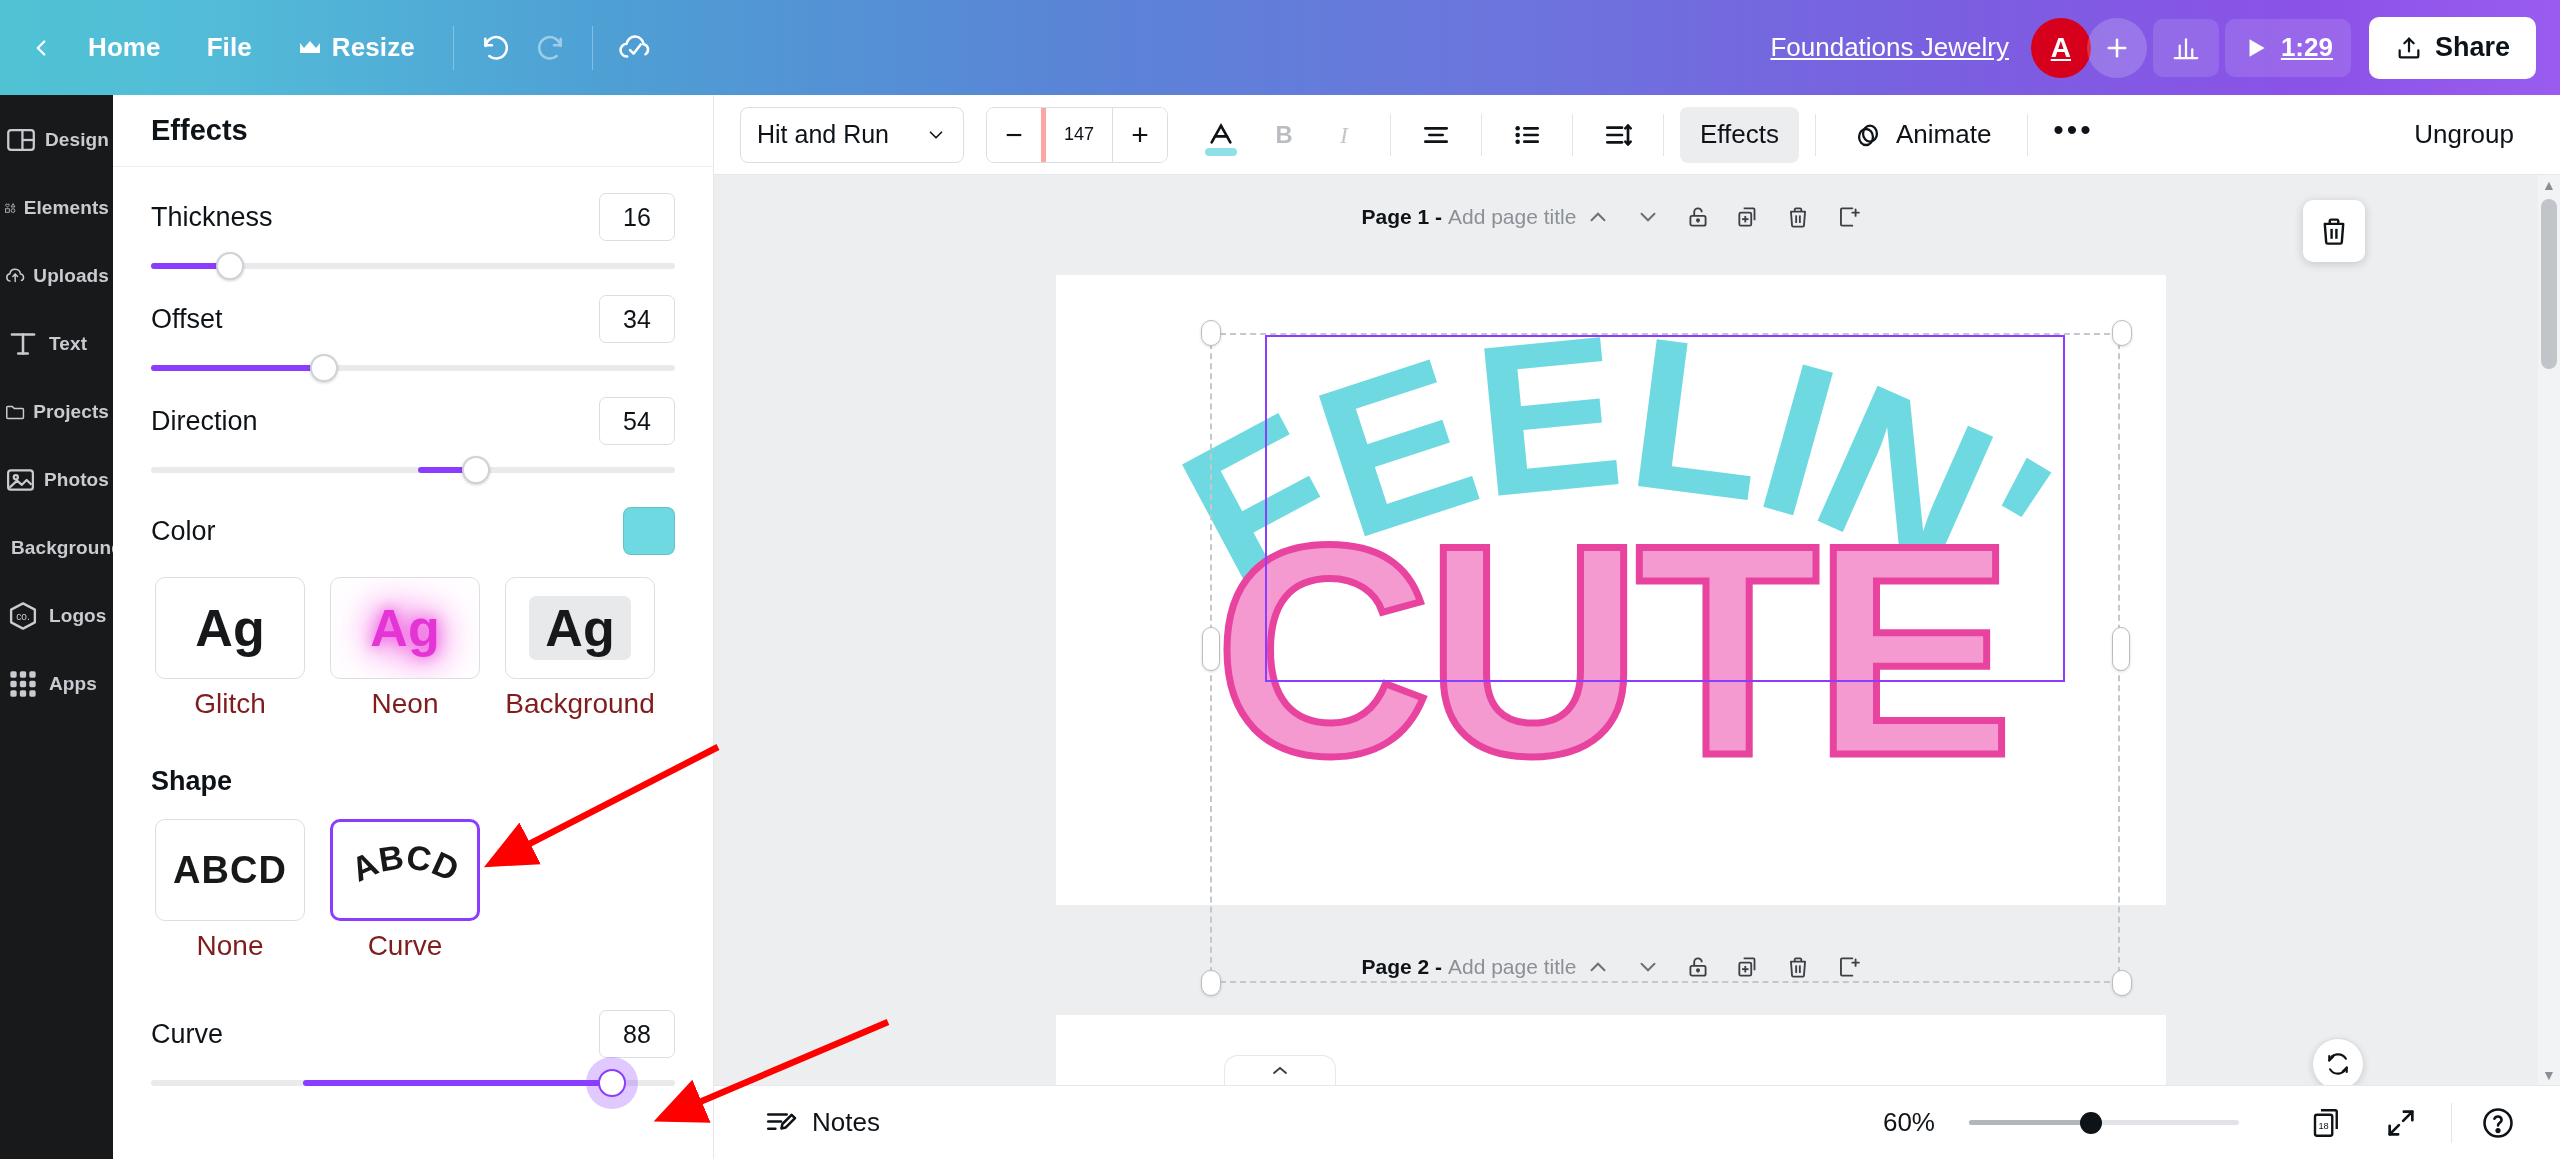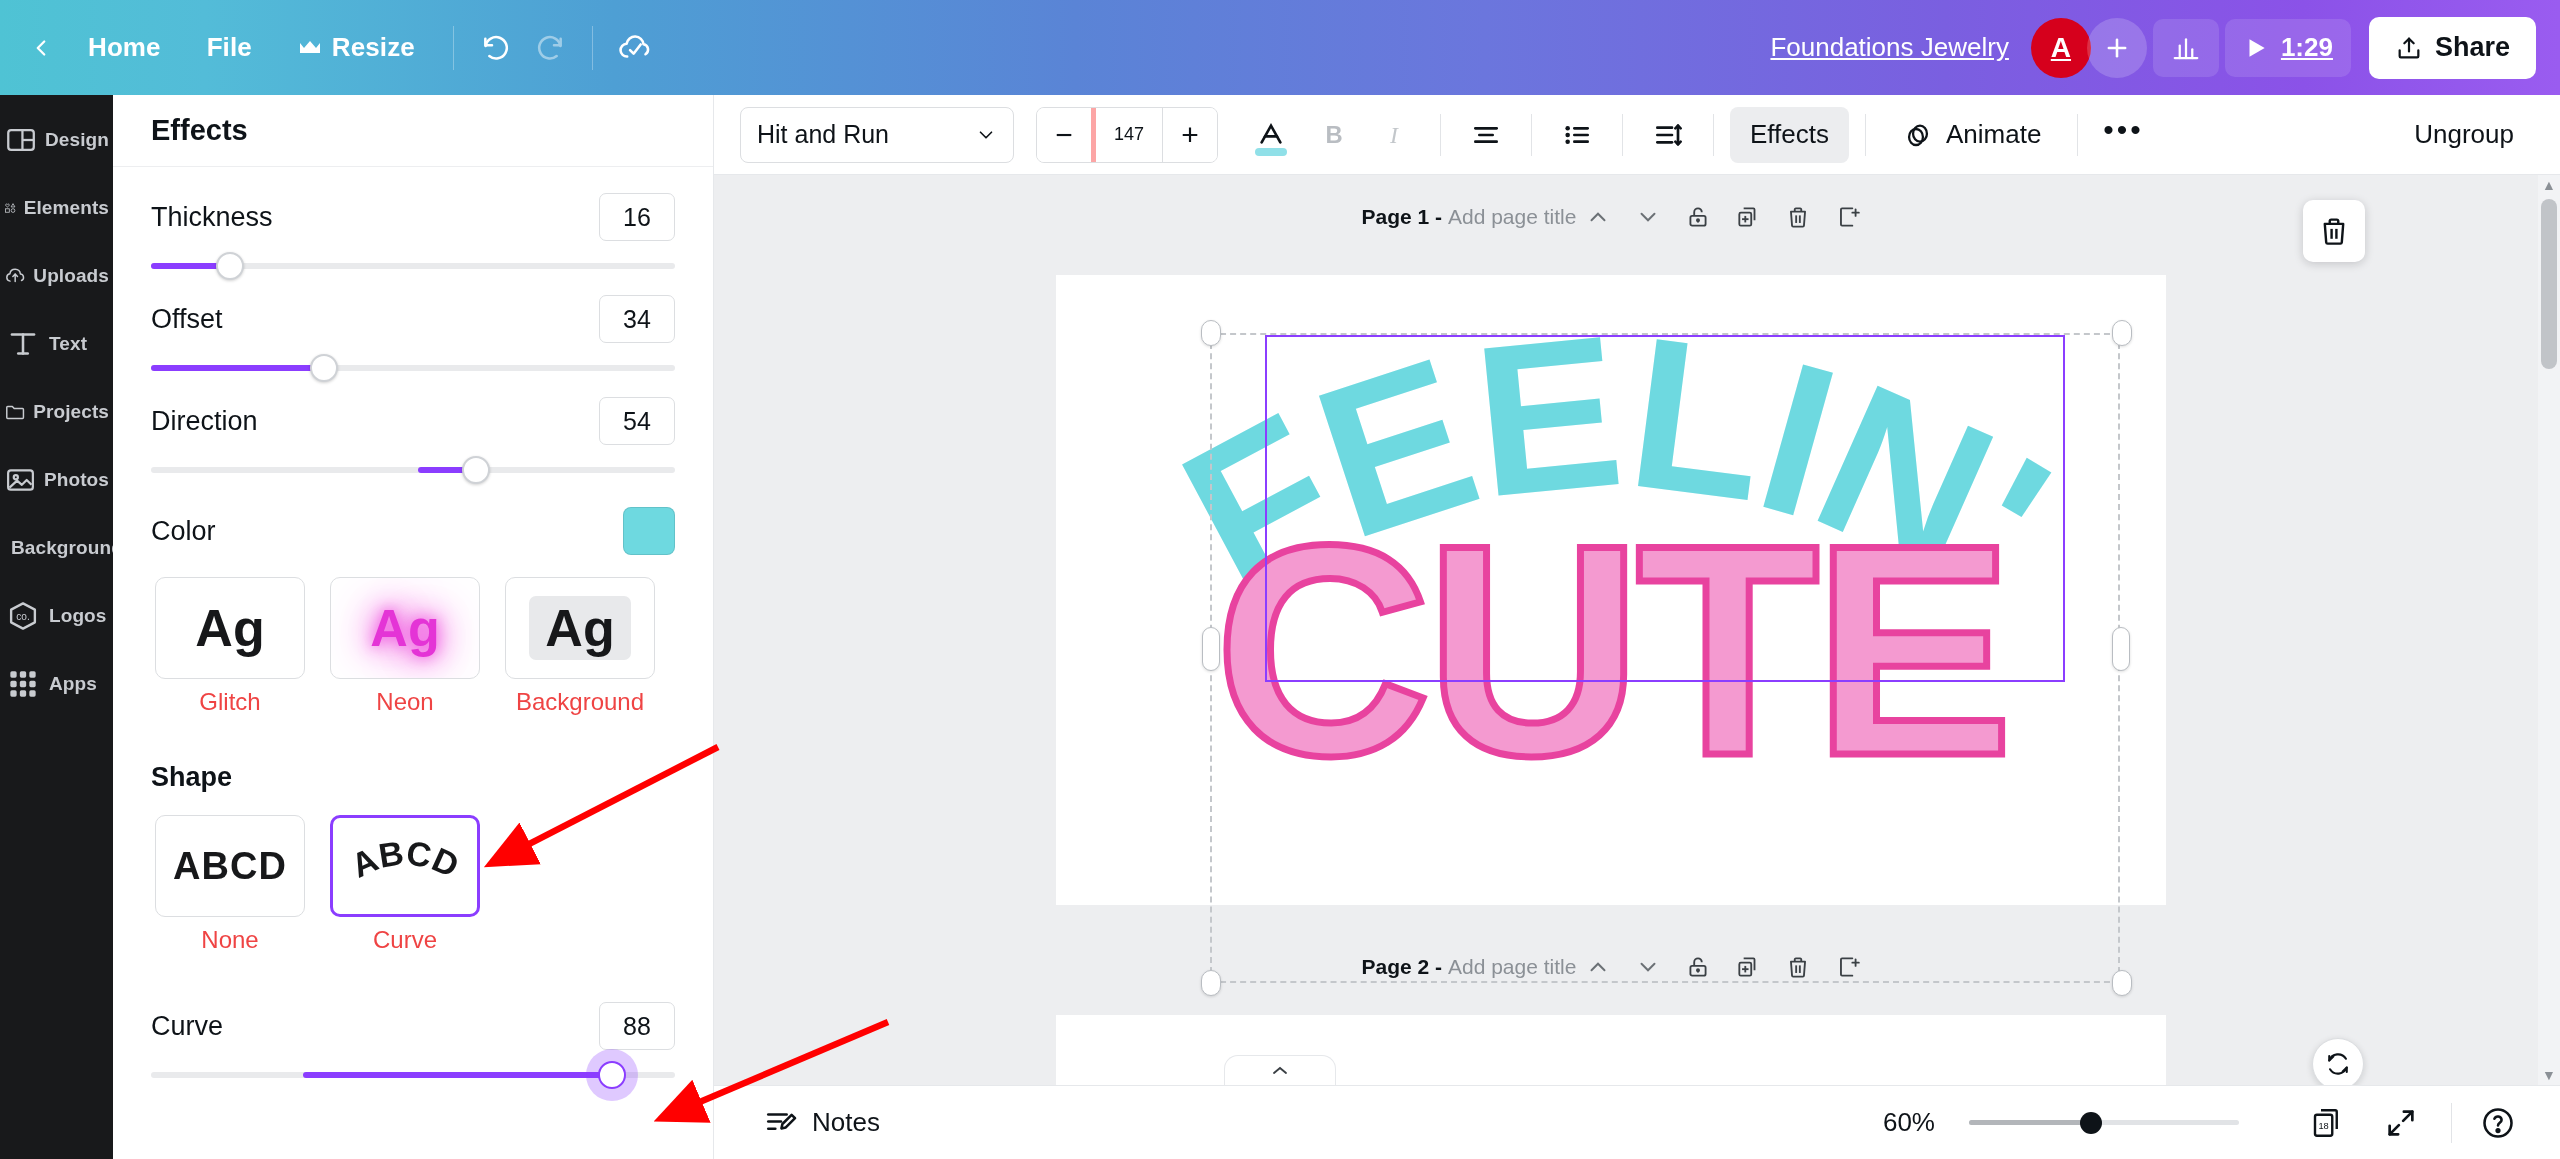--- a/index.html
+++ b/index.html
@@ -137,21 +137,21 @@
   }
 
   .tiles { display: flex; gap: 17px; margin-top: 22px; }
   .tile-wrap { width: 158px; display: flex; flex-direction: column; align-items: center; gap: 9px; }
   .tile {
     width: 150px; height: 102px; border: 1px solid #dcdee1; border-radius: 10px;
     background: #fff; display: flex; align-items: center; justify-content: center;
     cursor: pointer; overflow: hidden; position: relative;
   }
   .tile.sel { border: 3px solid #8b3dff; }
-  .tile-cap { font-size: 24px; color: #ef4444; }
+  .tile-cap { font-size: 28px; color: #7f1d1d; }
   .ag { font-size: 52px; font-weight: 700; font-family: "Liberation Sans", sans-serif; }
   .ag-glitch { color: #17181a; position: relative; }
   .ag-glitch::before {
     content: "Ag"; position: absolute; left: -4px; top: 2px;
     color: #e834d0; z-index: -1;
   }
   .ag-glitch::after {
     content: "Ag"; position: absolute; left: 4px; top: -2px;
     color: #4fd8e8; z-index: -2;
   }
@@ -164,21 +164,21 @@
 
   .section-title { font-size: 27px; font-weight: 600; color: #0e1318; margin-top: 46px; }
 
   
   .toolbar {
     position: absolute; top: 95px; left: 714px; width: 1846px; height: 80px;
     background: #fff; border-bottom: 1px solid #e6e8eb;
     display: flex; align-items: center; padding: 0 26px; gap: 4px; z-index: 20;
   }
   .font-select {
-    width: 274px; height: 56px; border: 1px solid #dcdee1; border-radius: 8px;
+    width: 224px; height: 56px; border: 1px solid #dcdee1; border-radius: 8px;
     display: flex; align-items: center; justify-content: space-between;
     padding: 0 16px; font-size: 25px; color: #0e1318; cursor: pointer;
     margin-right: 18px;
   }
   .size-group {
     display: flex; align-items: center; height: 56px;
     border: 1px solid #dcdee1; border-radius: 8px; overflow: hidden;
     margin-right: 20px;
   }
   .size-btn {

